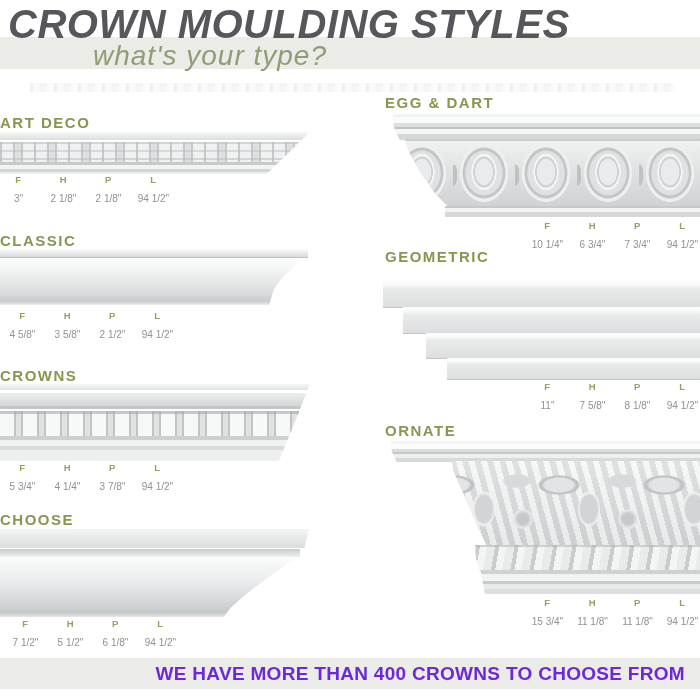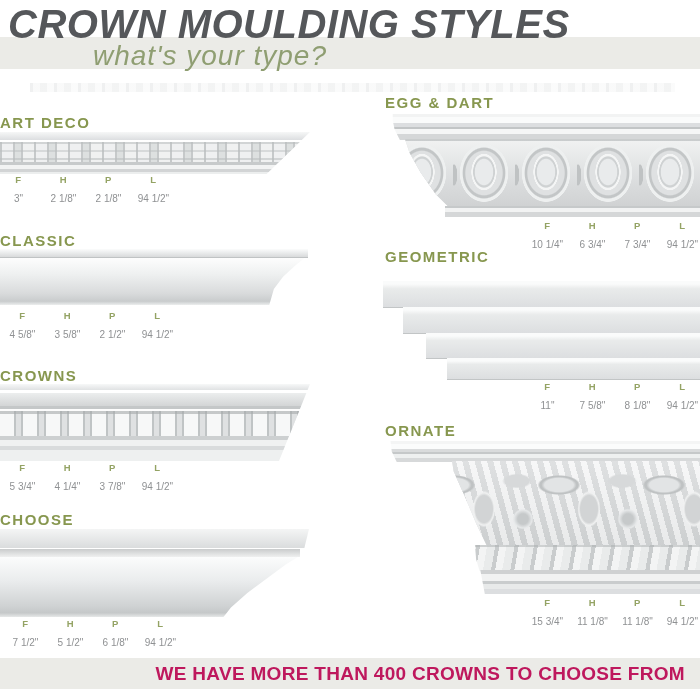--- a/index.html
+++ b/index.html
@@ -106,21 +106,21 @@
     background-repeat:repeat-x,repeat-x,repeat-x,repeat-x,no-repeat,no-repeat;}
   .or-rope{left:468px;top:545px;width:232px;height:26px;
     clip-path:polygon(3% 0,100% 0,100% 100%,5% 100%,3.5% 55%);
     background-image:linear-gradient(180deg,rgba(170,174,175,.5) 0 2px,rgba(0,0,0,0) 2px),
       repeating-linear-gradient(100deg,#e9ebeb 0 8px,#c9cccd 8px 12px,#f3f4f4 12px 19px);}
   .or-bot{left:477px;top:570px;width:223px;height:24px;
     clip-path:polygon(1.5% 0,100% 0,100% 100%,3.5% 100%);
     background:linear-gradient(180deg,#cfd1d2 0 4px,#f1f2f2 4px 11px,#c9cccd 11px 14px,#e8eaea 14px 19px,#dcdee0 19px 24px);}
   
   .footer-text{position:absolute;left:0;top:658px;width:685px;height:31px;line-height:31px;
-    text-align:right;font-size:19px;font-weight:700;color:#be185d;letter-spacing:.3px;white-space:nowrap;}
+    text-align:right;font-size:19px;font-weight:700;color:#6d28d9;letter-spacing:.3px;white-space:nowrap;}
 </style>
 </head>
 <body>
 
 <div class="stage">
 
   <div class="band top"></div>
   <div class="title">CROWN MOULDING STYLES</div>
   <div class="tagline">what's your type?</div>
   <div class="faint-strip"></div>

